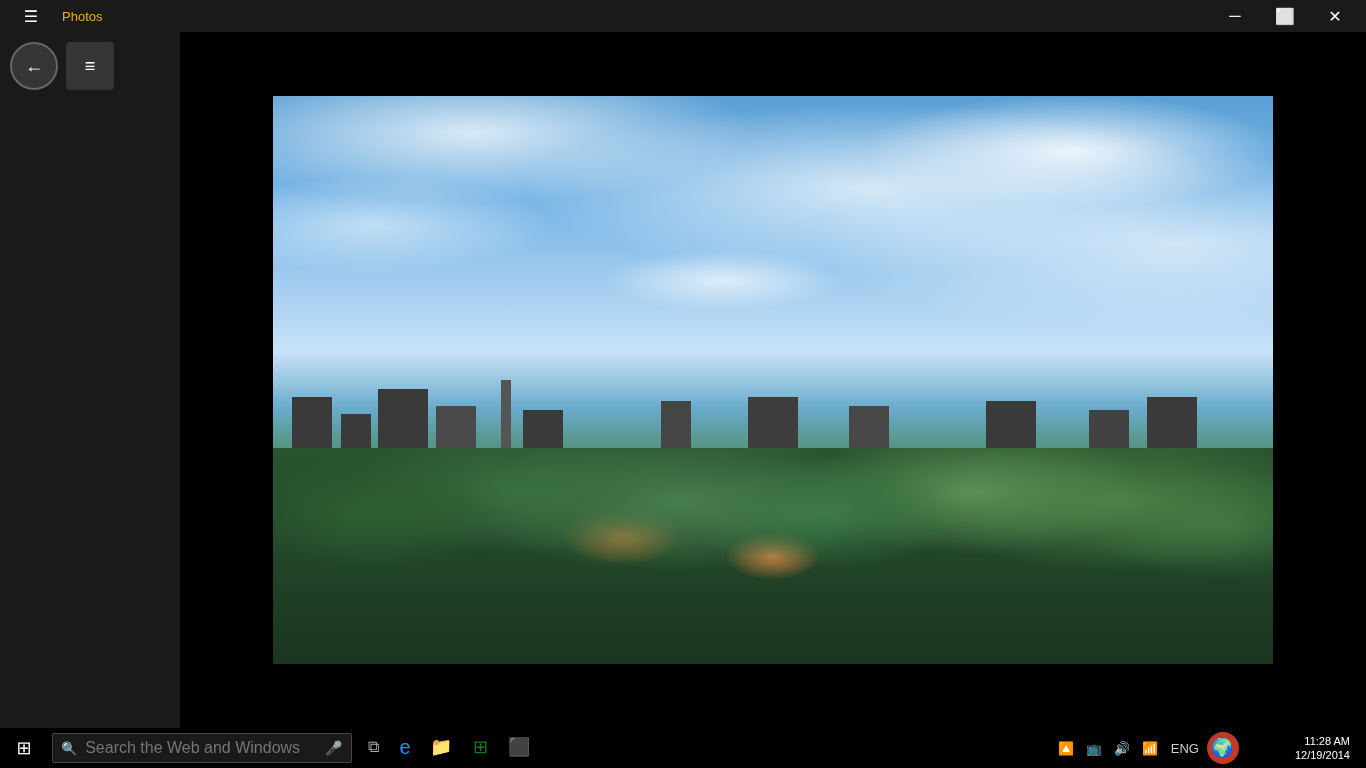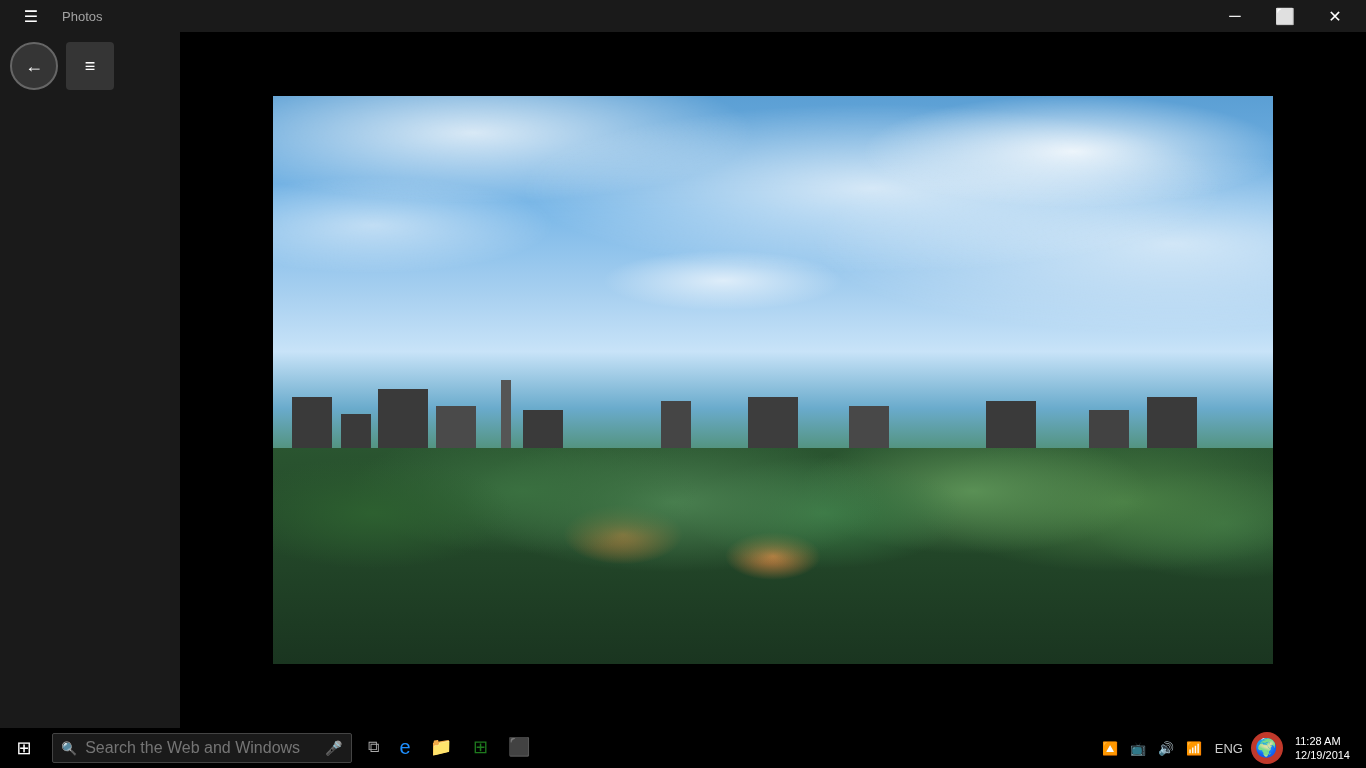--- a/index.html
+++ b/index.html
@@ -5,21 +5,21 @@
     * { margin: 0; padding: 0; box-sizing: border-box; }
     body { width: 1366px; height: 768px; overflow: hidden; background: #000; font-family: 'Segoe UI', Arial, sans-serif; }
 
     
     #titlebar {
       width: 100%; height: 32px; background: #1a1a1a;
       display: flex; align-items: center; justify-content: space-between;
       padding: 0 8px;
     }
     #titlebar-left { display: flex; align-items: center; gap: 8px; }
-    #titlebar-title { color: #a3a3a3; font-size: 13px; }
+    #titlebar-title { color: #eab308; font-size: 13px; }
     #titlebar-controls { display: flex; align-items: center; gap: 4px; }
     .titlebar-btn {
       width: 46px; height: 32px; background: transparent; border: none;
       color: #fff; font-size: 16px; cursor: pointer; display: flex; align-items: center; justify-content: center;
     }
 
     
     #app-content {
       width: 100%; height: calc(768px - 32px - 40px);
       background: #1a1a1a;
@@ -165,21 +165,21 @@
     #search-input {
       background: transparent; border: none; color: #ccc;
       font-size: 12px; outline: none; flex: 1;
     }
     #taskbar-icons { display: flex; align-items: center; gap: 4px; margin-left: 8px; }
     #taskbar-right {
       margin-left: auto; display: flex; align-items: center; gap: 4px;
       padding-right: 8px;
     }
     .tray-icon { color: #ccc; font-size: 13px; padding: 0 4px; cursor: pointer; }
-    #clock { color: #fff; font-size: 11px; text-align: left; line-height: 1.3; padding: 0 8px; }
+    #clock { color: #fff; font-size: 11px; text-align: right; line-height: 1.3; padding: 0 8px; margin-left: 44px; }
     #user-avatar {
       width: 32px; height: 32px; border-radius: 50%;
       background: #c0392b; display: flex; align-items: center; justify-content: center;
       color: #fff; font-size: 13px; font-weight: bold;
     }
     .taskbar-app-btn {
       height: 40px; padding: 0 8px; cursor: pointer;
       display: flex; align-items: center; justify-content: center;
       border-bottom: 2px solid transparent;
     }

